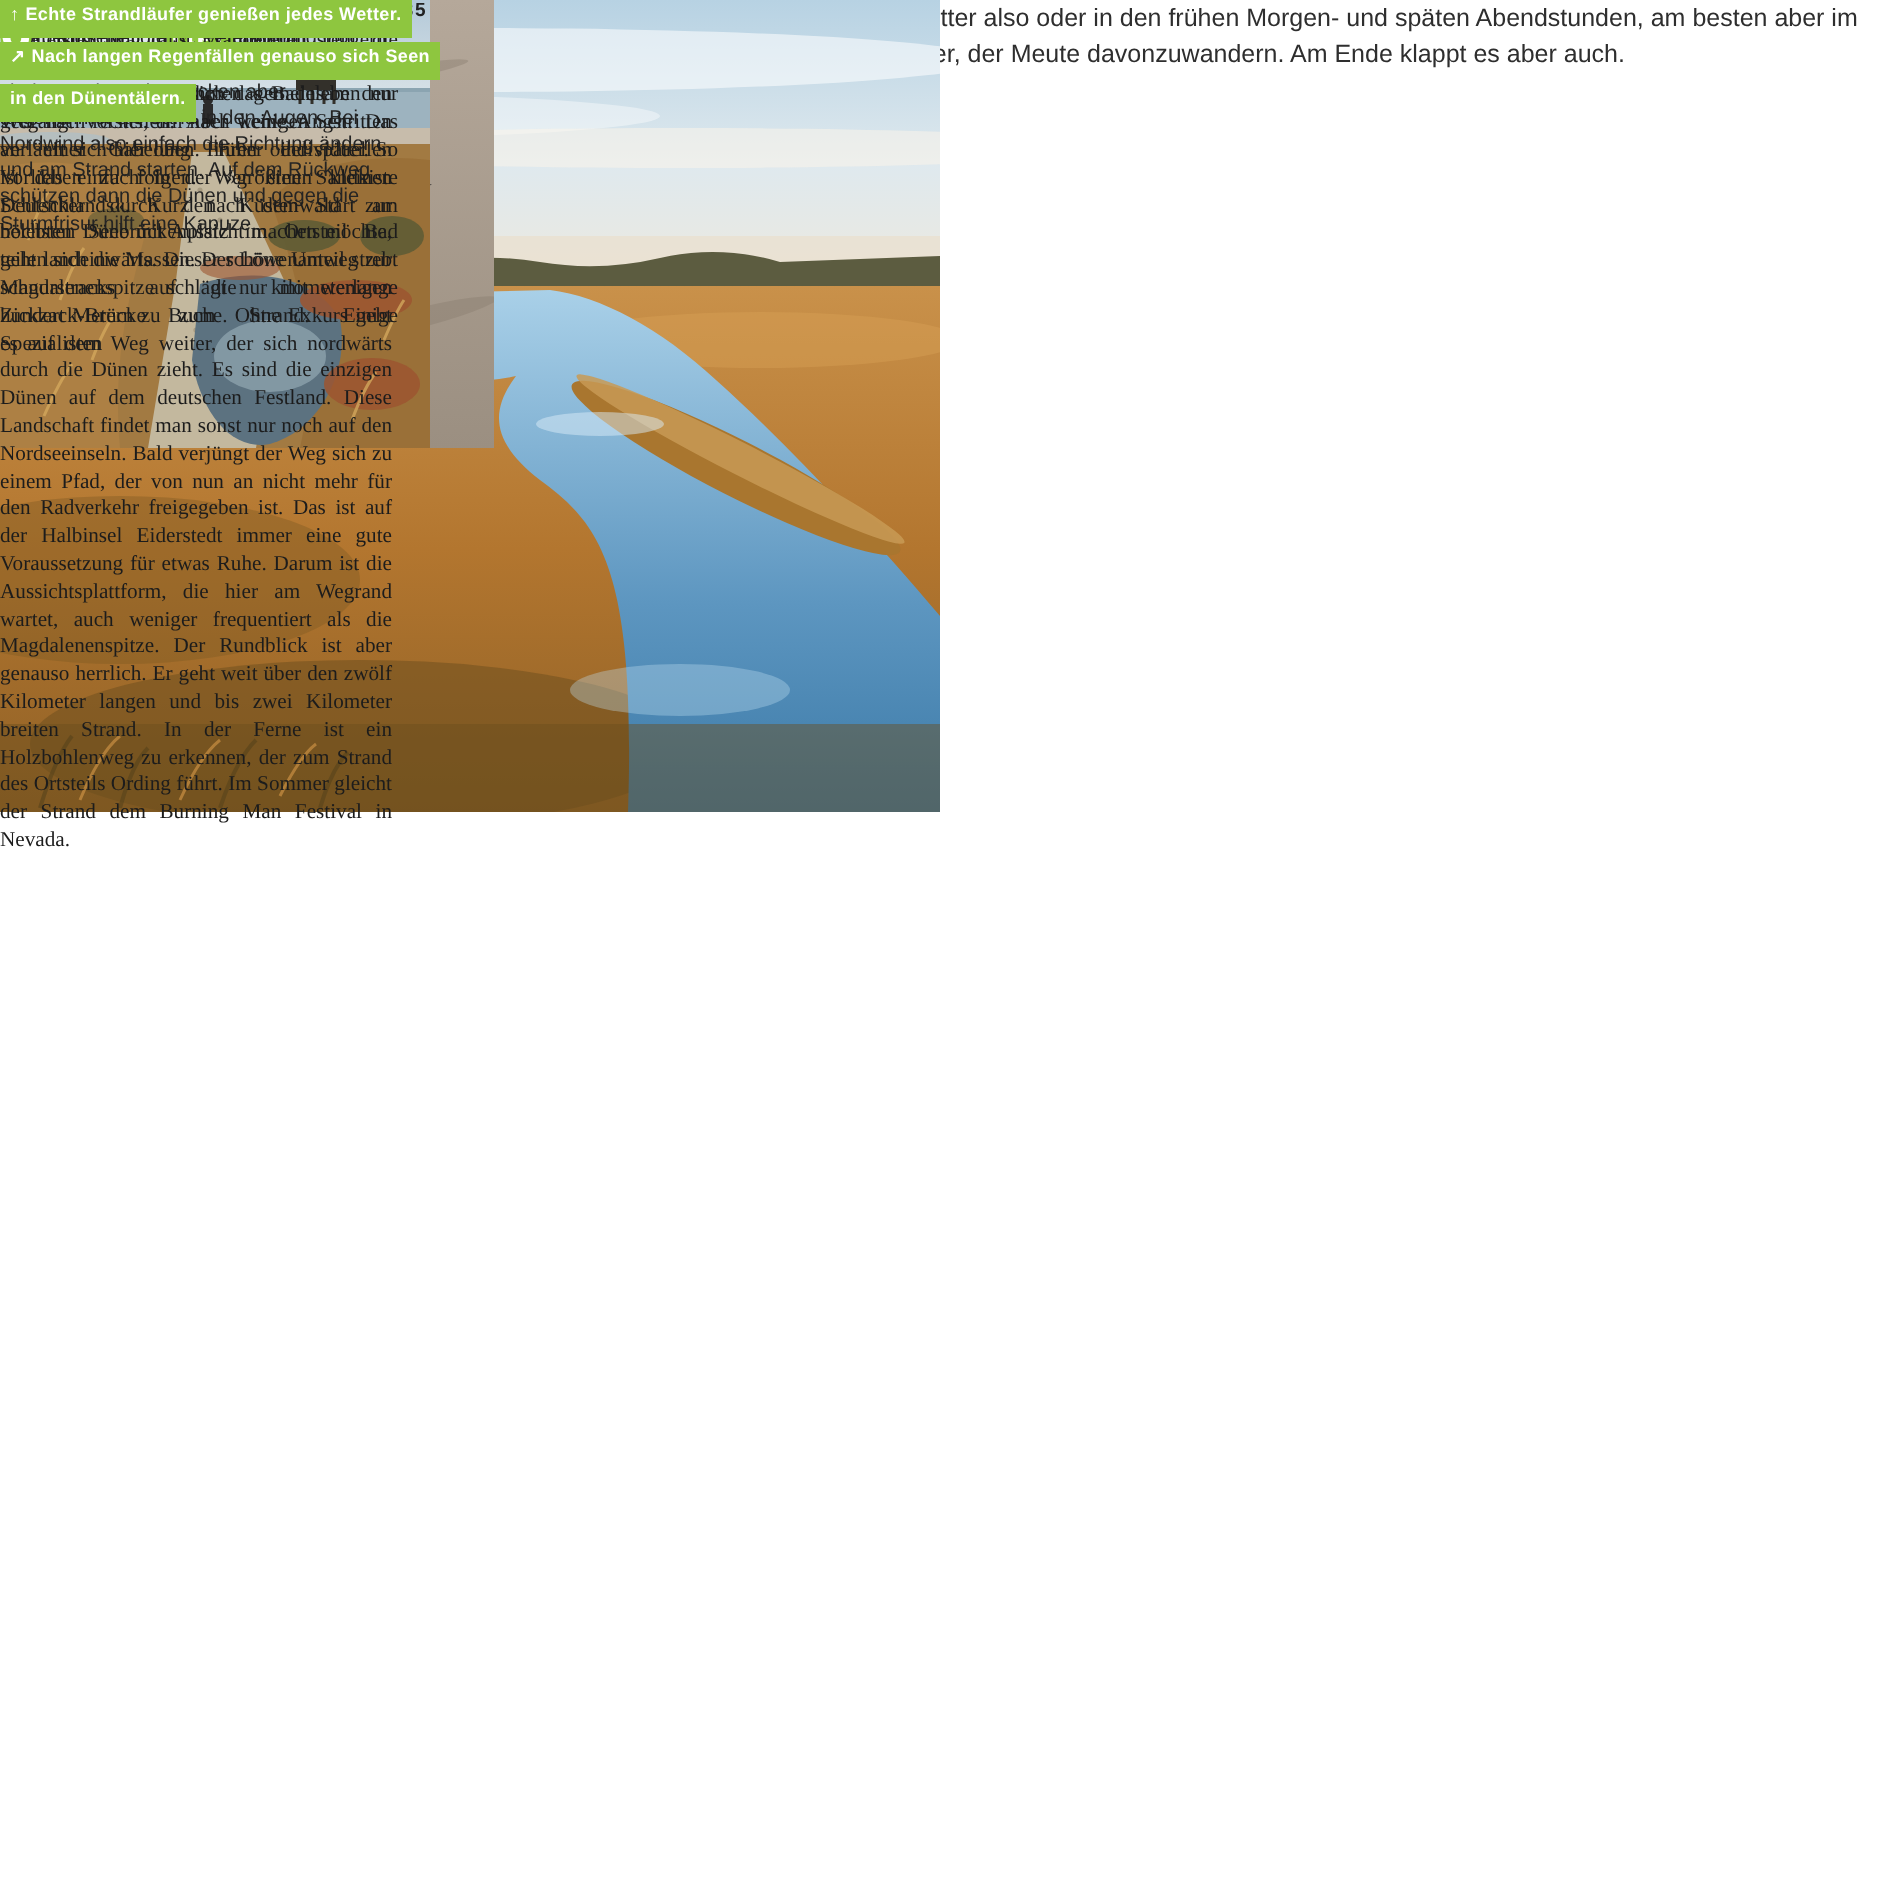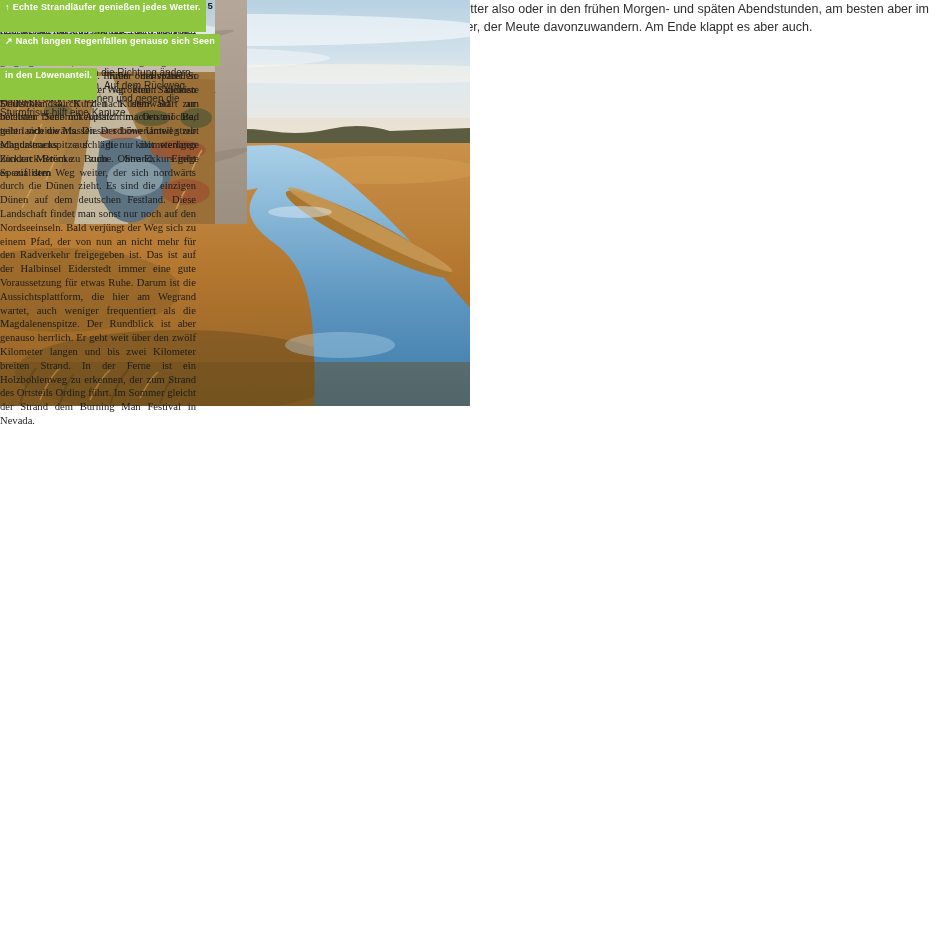--- a/index.html
+++ b/index.html
@@ -13,21 +13,21 @@
   .abs{position:absolute;}
 
   
   .title{left:0;top:164;width:470;text-align:center;font-weight:700;font-size:27px;
          letter-spacing:-0.3px;color:var(--accent);}
   .subtitle{left:0;top:205;width:470;text-align:center;font-size:17px;color:#3d3d3d;}
   .intro{left:38;top:239;width:394;text-align:center;font-size:12.5px;line-height:18px;color:#2e2e2e;}
 
   .marsh-label{left:20;top:333;z-index:3;}
   .label-line{display:table;background:var(--accent);color:#fff;font-weight:700;font-size:9px;
-              line-height:9px;padding:3px 5px 20px 5px;margin-bottom:2px;letter-spacing:.2px;white-space:nowrap;}
+              line-height:9px;padding:3px 5px 7px 5px;margin-bottom:2px;letter-spacing:.2px;white-space:nowrap;}
 
   .badge{left:191;top:326;width:62;height:62;border-radius:50%;background:var(--accent);
          display:flex;align-items:center;justify-content:center;z-index:3;}
   .badge-ring{position:absolute;inset:4px;border:1.5px solid rgba(255,255,255,.75);border-radius:50%;}
   .badge-num{color:#fff;font-weight:700;font-size:28px;}
 
   .photo{overflow:hidden;}
   .photo svg{display:block;width:100%;height:100%;}
   .photo-marsh{left:0;top:352;width:470px;height:406px;}
   .photo-bird{left:469;top:115;width:247px;height:224px;}
@@ -229,21 +229,21 @@
     <span class="label-line">
         <span class="cap-icon">↑</span>
         <span>Echte Strandläufer genießen jedes Wetter.</span>
       </span>
     <span class="label-line">
         <span class="cap-icon">↗</span>
         <span>Nach langen Regenfällen genauso sich Seen</span>
       </span>
     <span class="label-line">
         <span class="cap-icon"></span>
-        <span>in den Löwenanteil.</span>
+        <span>in den Dünentälern.</span>
       </span>
   </div>
 
   <p class="abs serifcol col1"><span class="lead">AUF ZU EVERYBODY'S DARLING.</span><span>Wer zum ersten Mal die Autokolonnen sieht, die sich zu den Strandparkplätzen von St. Peter-Ording quälen, kann sich das Badeleben nur gedrängt vorstellen. Aber keine Angst: Das verläuft sich hier oben. Früher oder später. So ist das einfach in der »größten Sandkiste Deutschlands«. Kurz nach dem Start am belebten Seebrückenplatz im Ortsteil Bad teilen sich die Massen. Der Löwenanteil strebt schnurstracks auf die kilometerlange Zickzack-Brücke zum Strand. Einige Spezialisten</span></p>
 
   <div class="abs tip-divider">
     <span class="tip-line"></span>
     <span class="tip-circle">
         <span class="tip-script">Tipp</span>
       </span>

